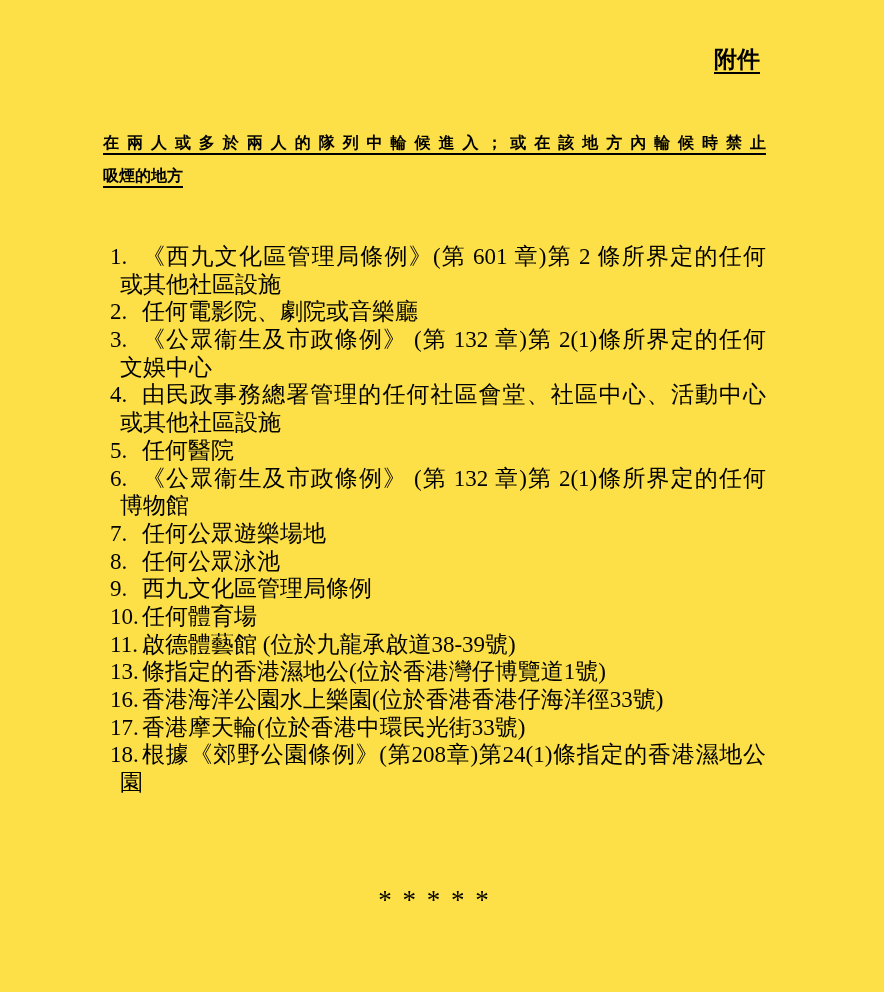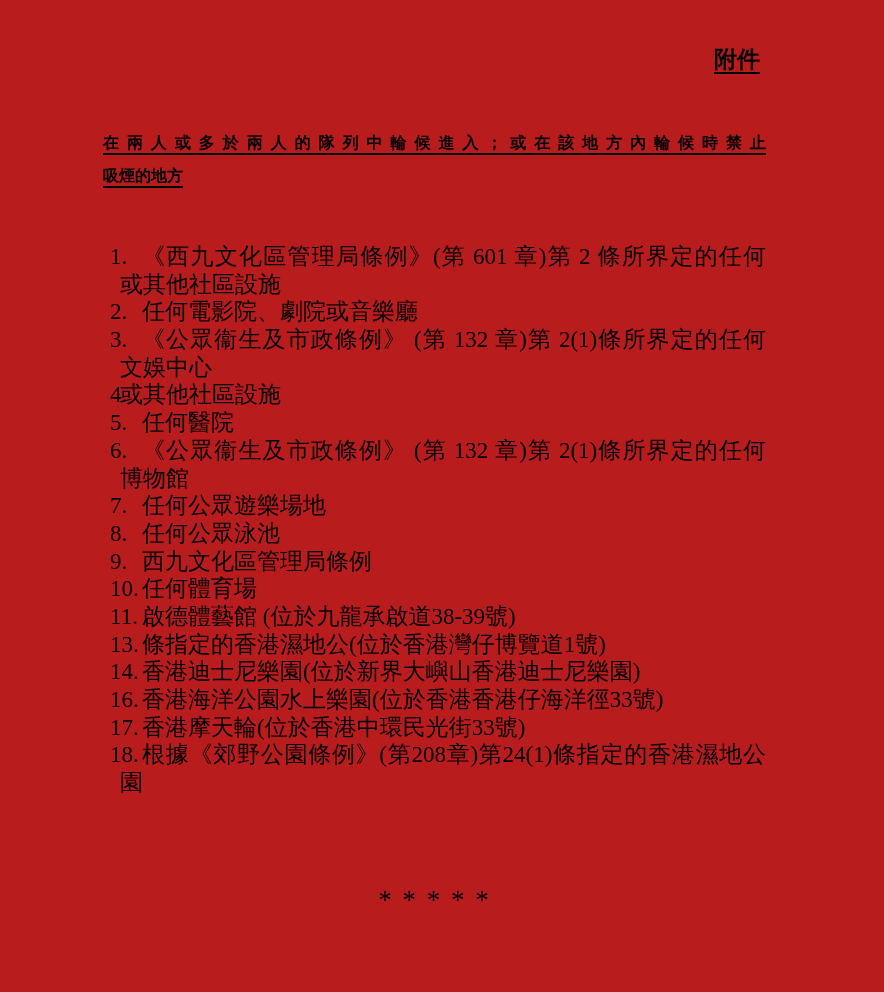--- a/index.html
+++ b/index.html
@@ -5,21 +5,21 @@
   * { margin: 0; padding: 0; box-sizing: border-box; }
   html, body { background: #ffffff; }
   body {
     width: 884px; height: 992px;
     font-family: "Liberation Serif", "DejaVu Serif", serif;
     color: #000000;
   }
   .page {
     position: relative;
     width: 884px; height: 992px;
-    background: #b91c1c;
+    background: #fde047;
     overflow: hidden;
   }
   .annex {
     position: absolute;
     top: 44px; right: 124px;
     font-size: 23px;
     font-weight: bold;
     text-decoration: underline;
     text-decoration-thickness: 2px;
     text-underline-offset: 5px;
@@ -92,20 +92,21 @@
     </div>
 
     <div class="item">
       <span class="num">3.</span>
       <div class="l fi just">《公眾衞生及市政條例》 (第 132 章)第 2(1)條所界定的任何</div>
       <div class="l">文娛中心</div>
     </div>
 
     <div class="item">
       <span class="num">4.</span>
+      <div class="l fi just">由民政事務總署管理的任何社區會堂、社區中心、活動中心</div>
       <div class="l">或其他社區設施</div>
     </div>
 
     <div class="item">
       <span class="num">5.</span>
       <div class="l fi">任何醫院</div>
     </div>
 
     <div class="item">
       <span class="num">6.</span>
@@ -137,24 +138,20 @@
       <span class="num">11.</span>
       <div class="l fi">啟德體藝館 (位於九龍承啟道38-39號)</div>
     </div>
 
 
     <div class="item">
       <span class="num">13.</span>
       <div class="l fi">條指定的香港濕地公(位於香港灣仔博覽道1號)</div>
     </div>
 
-    <div class="item">
-      <span class="num">14.</span>
-      <div class="l fi">香港迪士尼樂園(位於新界大嶼山香港迪士尼樂園)</div>
-    </div>
 
 
     <div class="item">
       <span class="num">16.</span>
       <div class="l fi">香港海洋公園水上樂園(位於香港香港仔海洋徑33號)</div>
     </div>
 
     <div class="item">
       <span class="num">17.</span>
       <div class="l fi">香港摩天輪(位於香港中環民光街33號)</div>

